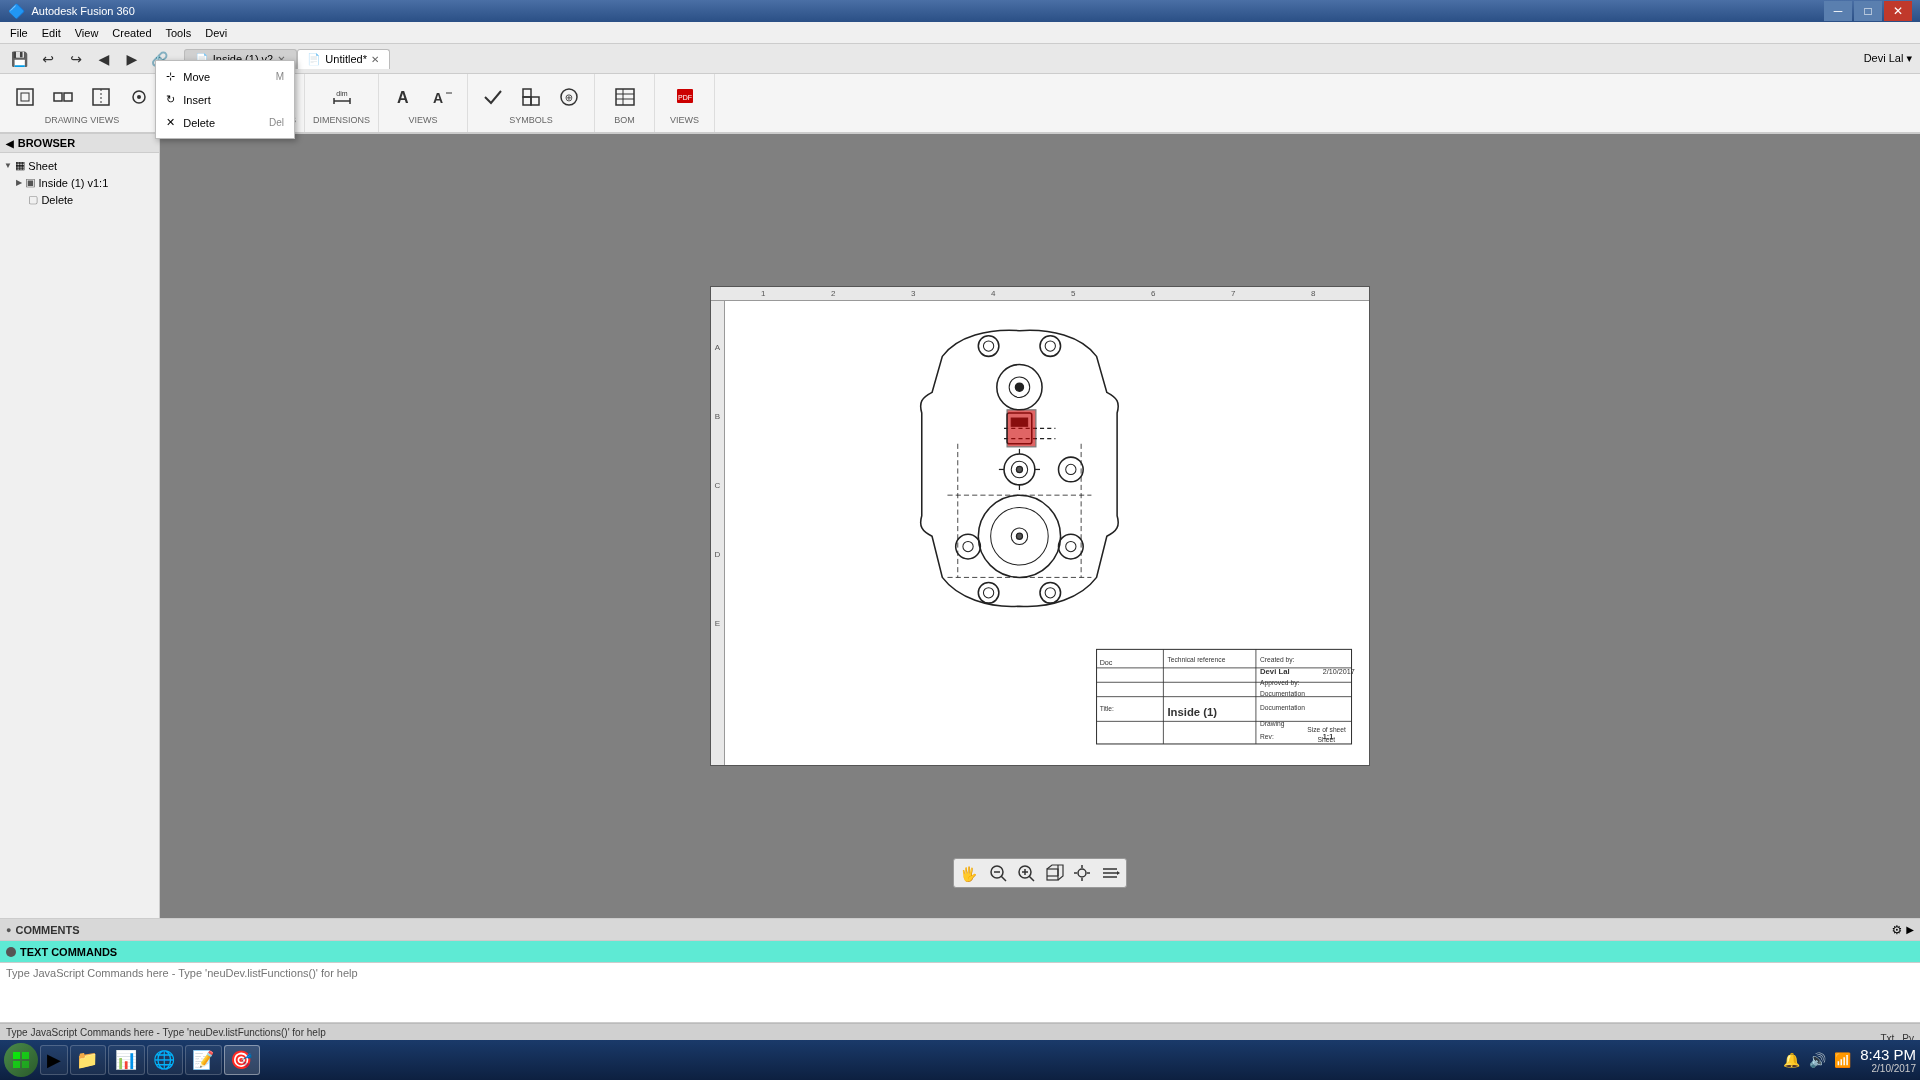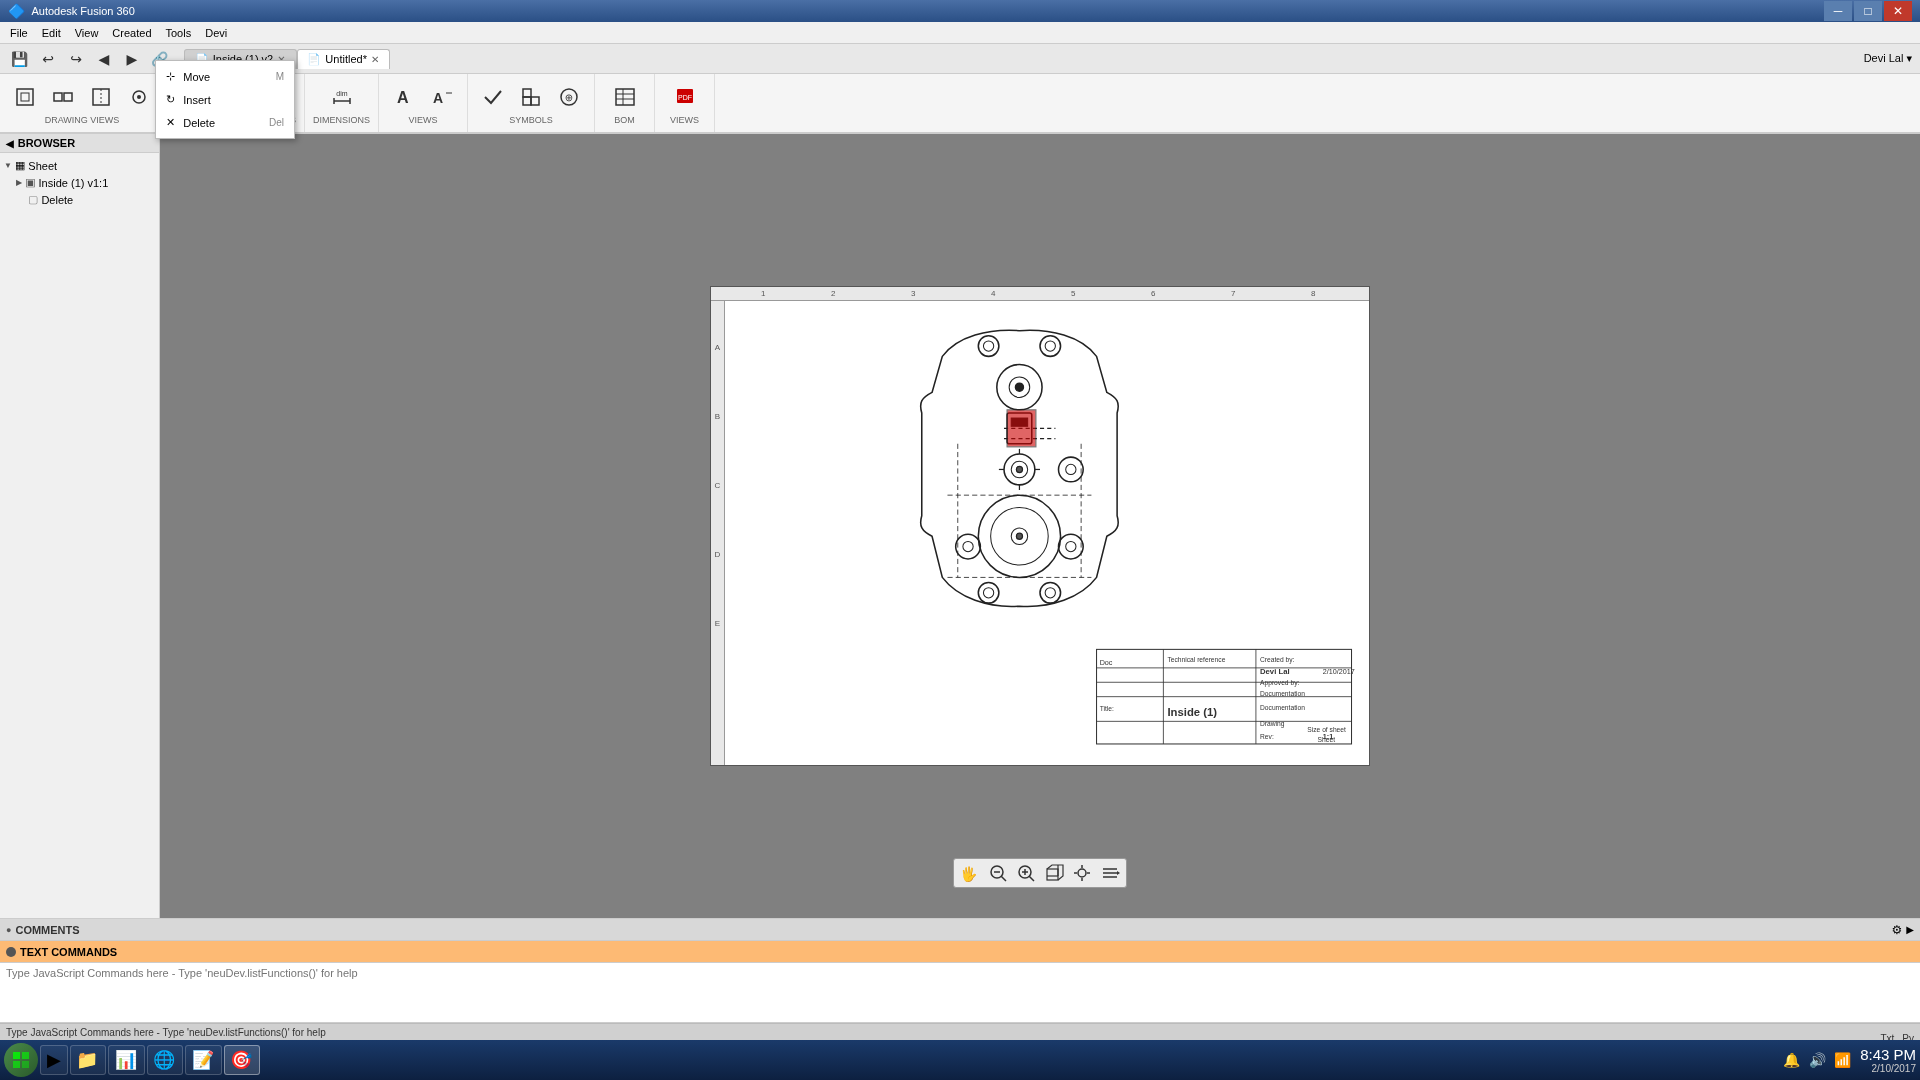--- a/index.html
+++ b/index.html
@@ -129,21 +129,21 @@
 
     
     #bottom-area {
       width: 100%; background: #e8e8e8; border-top: 1px solid #ccc;
     }
     #comments-bar {
       height: 22px; background: #d8d8d8; border-bottom: 1px solid #ccc;
       display: flex; align-items: center; padding: 0 6px; gap: 4px;
     }
     #text-commands-bar {
-      height: 22px; background: #fdba74; border-bottom: 1px solid #ccc;
+      height: 22px; background: #5eead4; border-bottom: 1px solid #ccc;
       display: flex; align-items: center; padding: 0 6px; gap: 4px;
       font-size: 11px; font-weight: bold;
     }
     #command-input-area {
       height: 60px; background: #fff; border-bottom: 1px solid #ccc;
       padding: 4px 6px; font-size: 11px; color: #555;
     }
 
     
     #status-bar {

